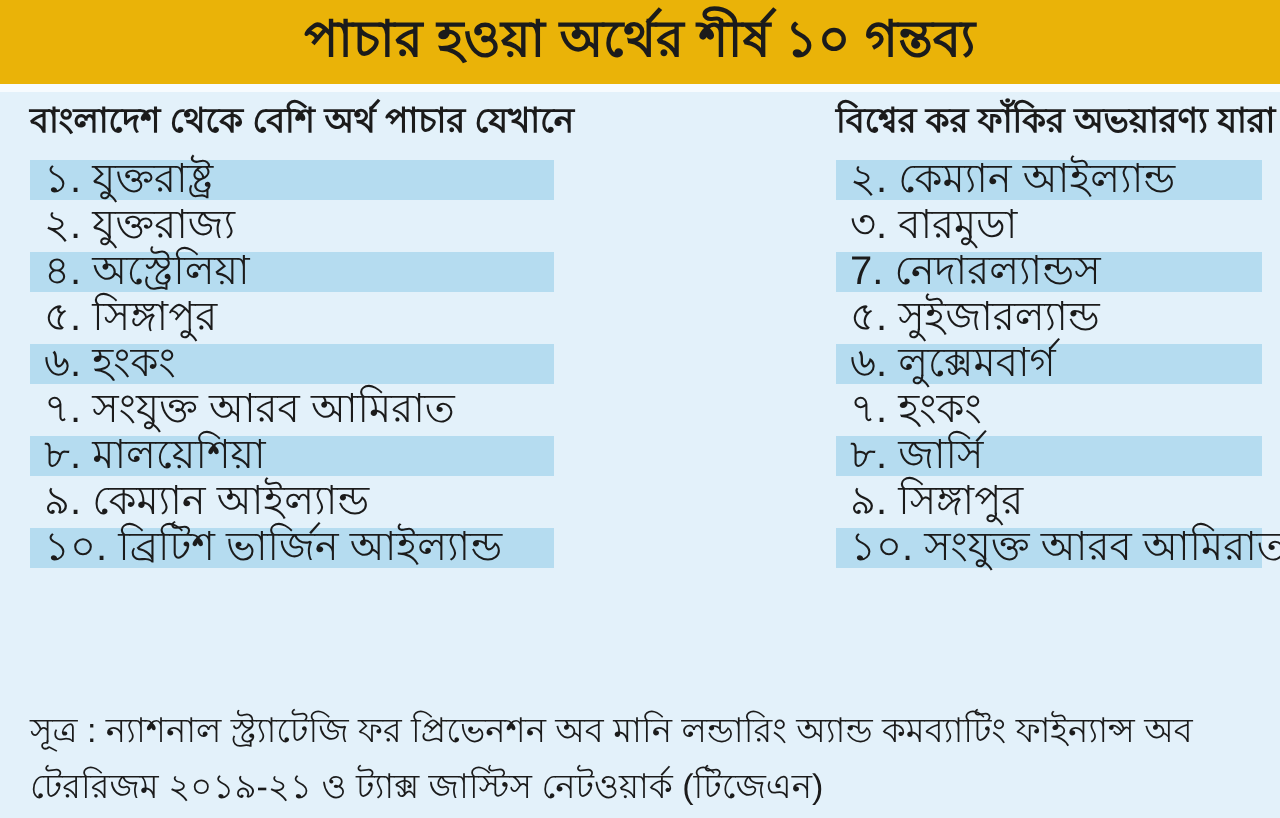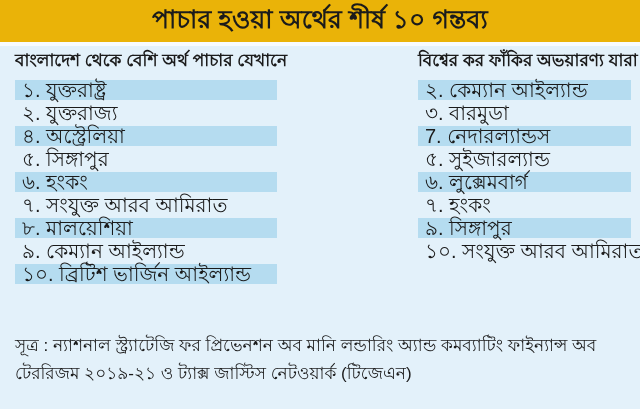--- a/index.html
+++ b/index.html
@@ -52,21 +52,21 @@
     font-size: 20px;
     white-space: nowrap;
     overflow: visible;
   }
   .rows .row:nth-child(odd) {
     background: #b5dcf0;
   }
   .source-note {
     position: absolute;
     left: 15px;
-    top: 332px;
+    top: 352px;
     width: 600px;
     font-size: 17px;
     line-height: 28px;
   }
 </style>
 </head>
 <body>
 
 <div class="page">
 
@@ -91,20 +91,21 @@
 
   <div class="column right">
     <div class="col-header">বিশ্বের কর ফাঁকির অভয়ারণ্য যারা</div>
     <div class="rows">
       <div class="row">২. কেম্যান আইল্যান্ড</div>
       <div class="row">৩. বারমুডা</div>
       <div class="row">7. নেদারল্যান্ডস</div>
       <div class="row">৫. সুইজারল্যান্ড</div>
       <div class="row">৬. লুক্সেমবার্গ</div>
       <div class="row">৭. হংকং</div>
+      <div class="row">৮. জার্সি</div>
       <div class="row">৯. সিঙ্গাপুর</div>
       <div class="row">১০. সংযুক্ত আরব আমিরাত</div>
     </div>
   </div>
 
   <div class="source-note">সূত্র : ন্যাশনাল স্ট্র্যাটেজি ফর প্রিভেনশন অব মানি লন্ডারিং অ্যান্ড কমব্যাটিং ফাইন্যান্স অব টেররিজম ২০১৯-২১ ও ট্যাক্স জাস্টিস নেটওয়ার্ক (টিজেএন)</div>
 
 </div>
 
 </body></html>

